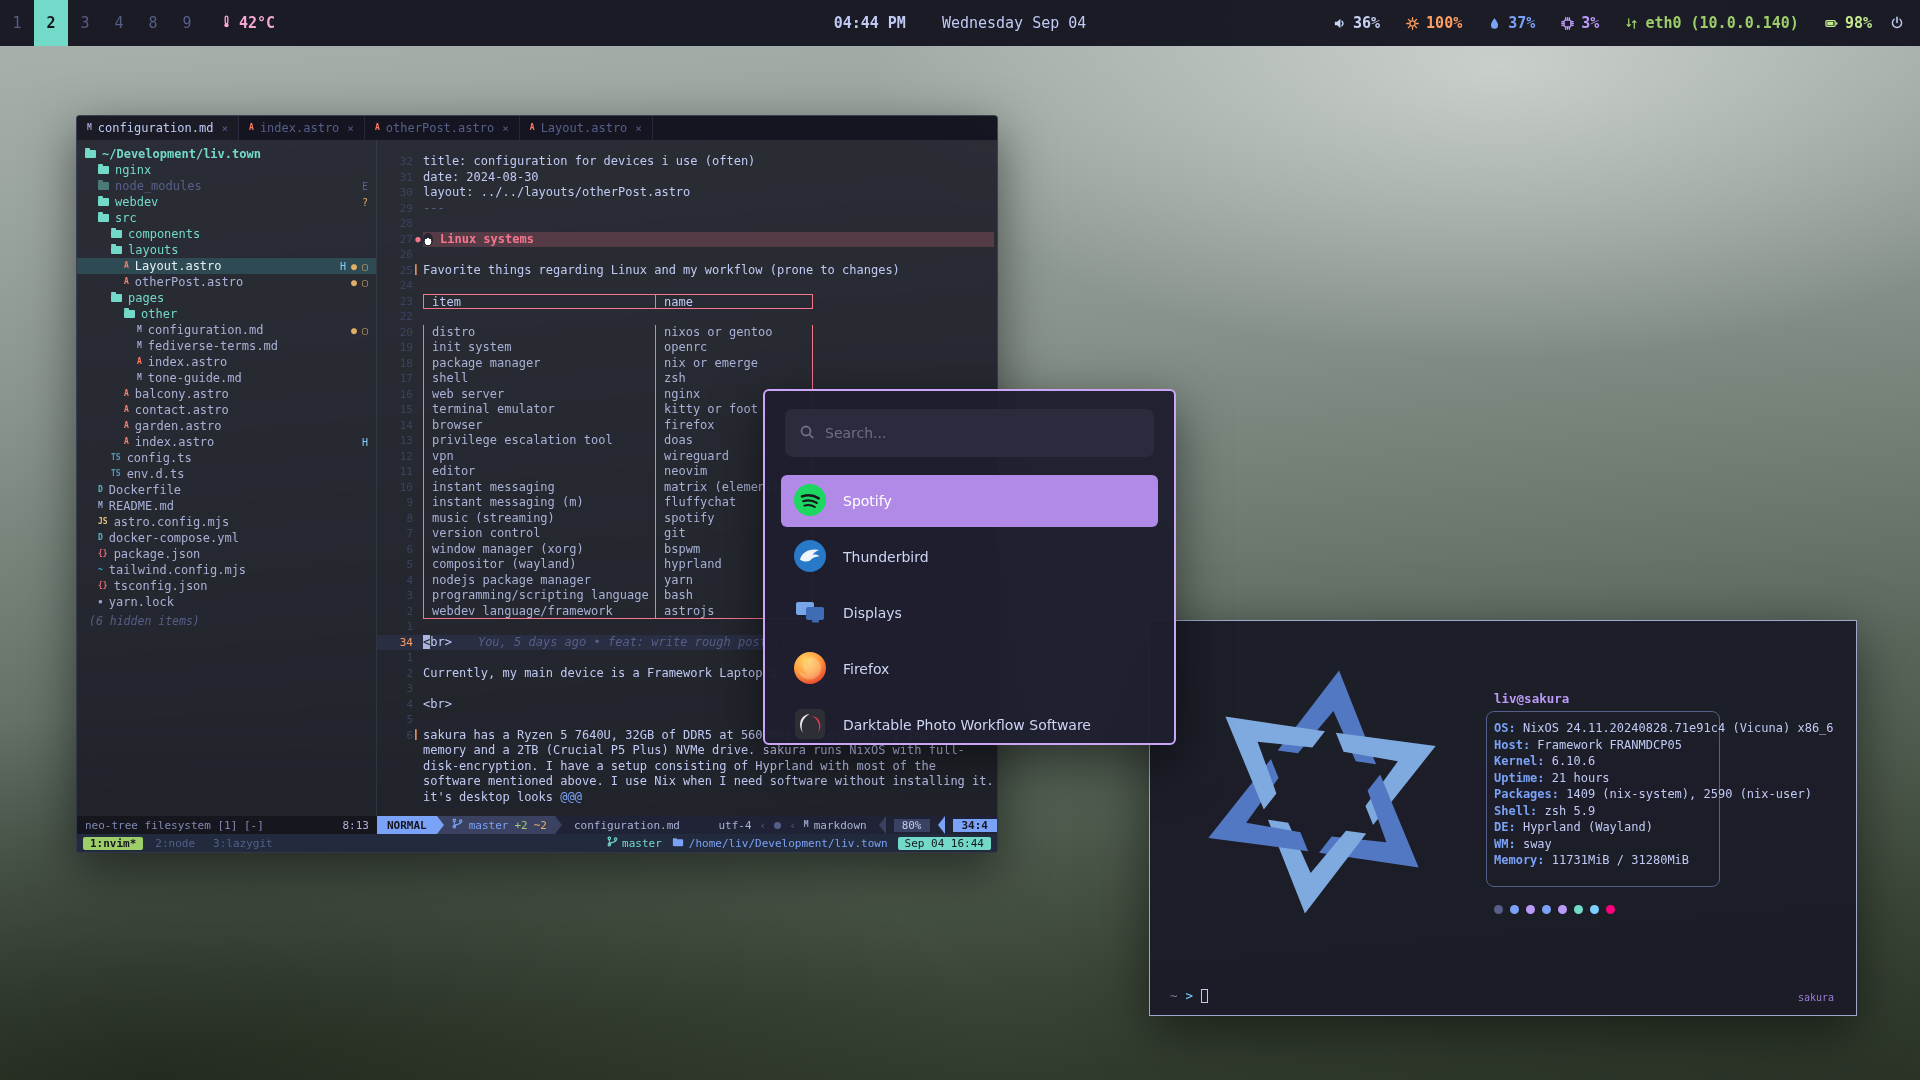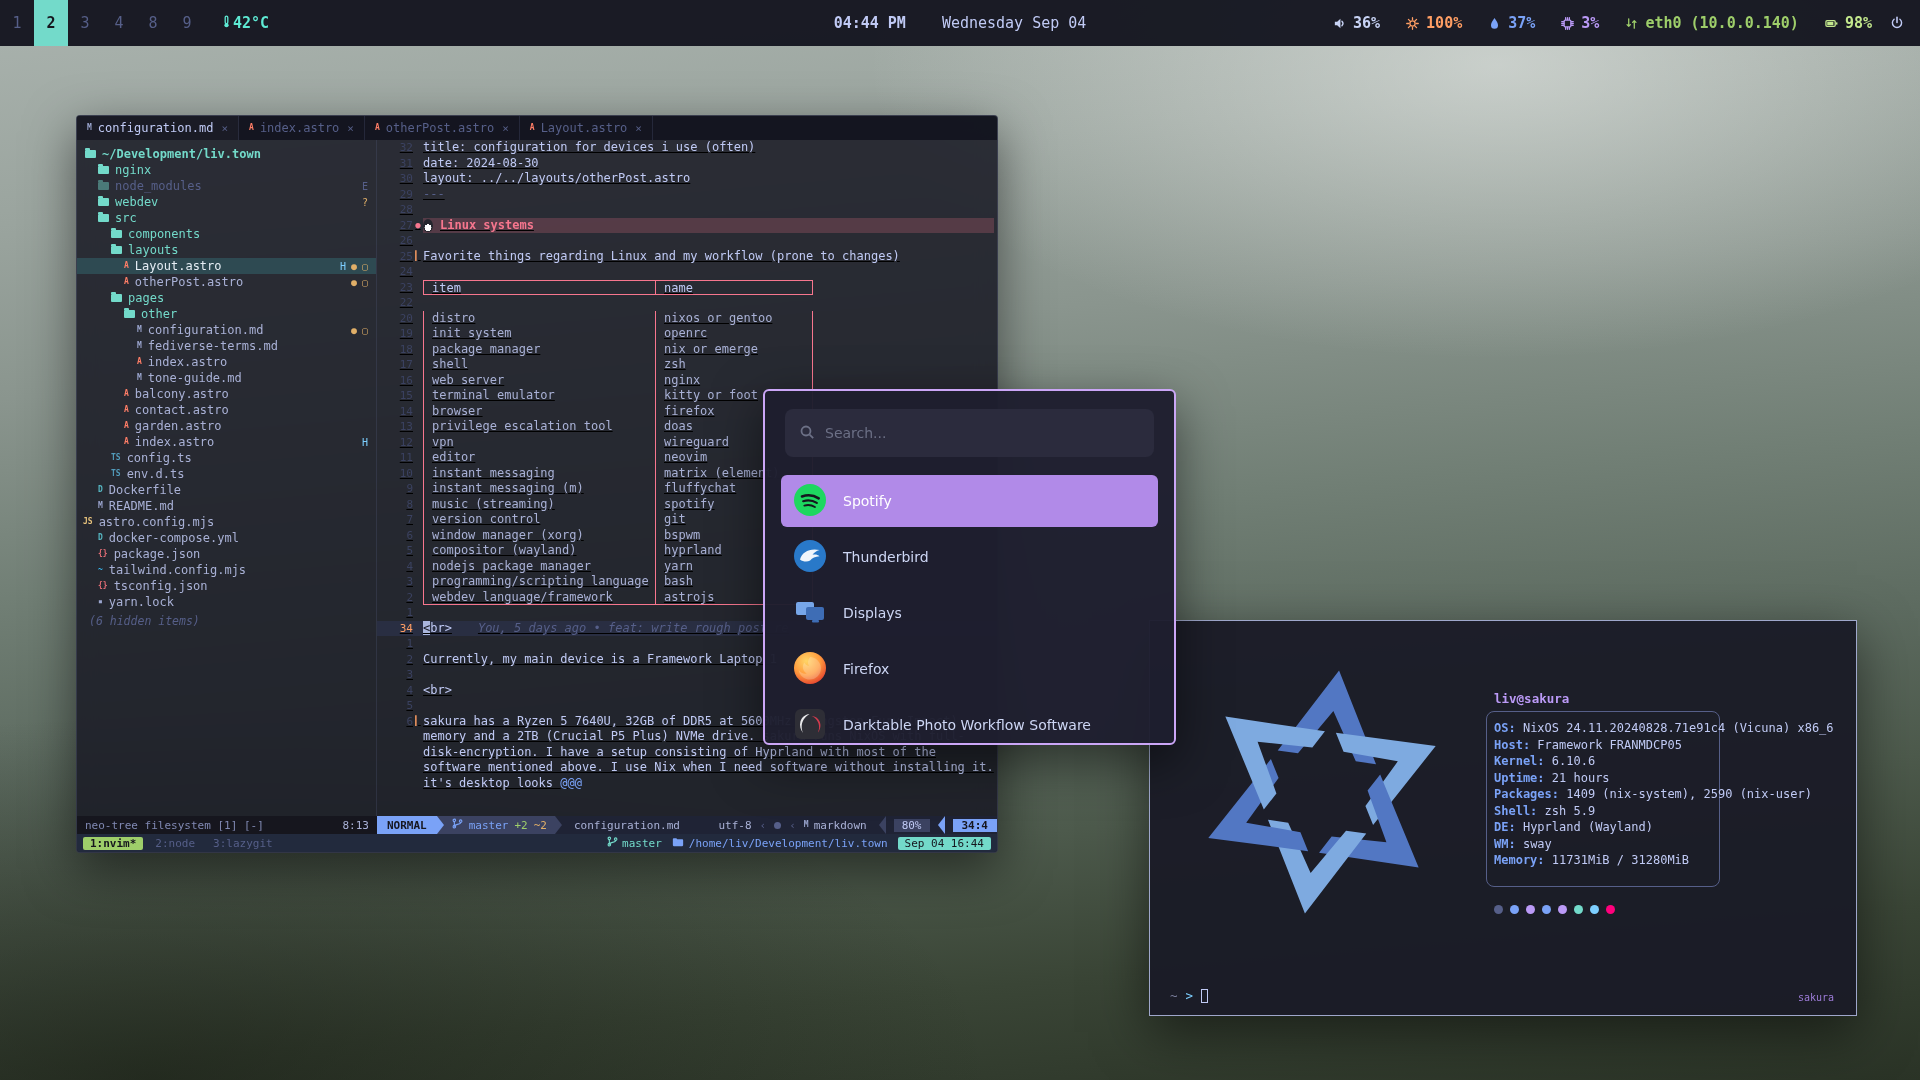--- a/index.html
+++ b/index.html
@@ -11,21 +11,21 @@
       radial-gradient(900px 420px at 78% 6%, rgba(238,241,238,.55), rgba(238,241,238,0) 70%),
       radial-gradient(1200px 520px at 8% 100%, rgba(18,22,14,.55), rgba(18,22,14,0) 70%),
       linear-gradient(175deg, #aab3ae 0%, #9aa49e 18%, #8a958e 32%, #717f75 48%, #5d6b60 62%, #4d5a4c 74%, #3a4536 86%, #2a3326 100%);
   }
   
   .topbar { position:absolute; top:0; left:0; right:0; height:46px; background:rgba(20,21,31,.96);
     display:flex; align-items:center; color:#c0caf5; font-size:15px; z-index:50; }
   .tb-left { display:flex; align-items:center; height:100%; }
   .ws { width:34px; height:46px; display:flex; align-items:center; justify-content:center; color:#565f89; }
   .ws.active { background:#73daca; color:#16161e; font-weight:bold; }
-  .temp { color:#5eead4; display:flex; margin-left:16px; font-weight:600; }
+  .temp { color:#f9a8d4; display:flex; gap:6px; margin-left:16px; font-weight:600; }
   .tb-center { position:absolute; left:50%; transform:translateX(-50%); display:flex; gap:36px; align-items:center; }
   .tb-time { font-weight:bold; }
   .tb-right { margin-left:auto; display:flex; align-items:center; gap:26px; padding-right:18px; }
   .module { display:flex; align-items:center; gap:7px; font-weight:600; }
   .power-btn { color:#c0caf5; display:flex; align-items:center; }
   
   .window { position:absolute; box-shadow:0 16px 50px rgba(0,0,0,.5); }
   #editor-win { left:76px; top:115px; width:922px; height:738px; background:rgba(26,27,38,.88);
     border:1px solid rgba(140,150,200,.18); border-radius:4px; display:flex; flex-direction:column;
     overflow:hidden; z-index:10; backdrop-filter:blur(10px); }
@@ -43,21 +43,21 @@
   .tree-row.selected .label { color:#e6eef5; }
   .tree-row .label.folder { color:#73daca; }
   .tree-row.dim .label { color:#565f89; }
   .tree-row.root .label { font-weight:bold; }
   .badges { margin-left:auto; display:flex; gap:5px; font-size:10px; }
   .folder-shape { width:11px; height:8px; border-radius:1px; background:#73daca; position:relative; flex:none; }
   .folder-shape::before { content:""; position:absolute; top:-2px; left:0; width:5px; height:2px; background:inherit; border-radius:1px 1px 0 0; }
   .dim .folder-shape { opacity:.45; }
   .hidden-note { color:#565f89; font-style:italic; padding-left:12px; margin-top:4px; font-size:11.5px; }
   
-  .edpane { flex:1; min-width:0; padding-top:0; overflow:hidden; font-size:12px;text-decoration:underline; }
+  .edpane { flex:1; min-width:0; padding-top:14px; overflow:hidden; font-size:12px; }
   .line { display:flex; height:15.5px; line-height:15.5px; white-space:pre; color:#c0caf5; }
   .line .gut { width:36px; flex:none; text-align:right; color:#3b4261; font-size:11px; }
   .line .sign { width:10px; flex:none; text-align:center; font-size:9px; line-height:15.5px; }
   .line .ct { flex:1; min-width:0; overflow:hidden; }
   .line .dimtxt { color:#565f89; }
   .heading-line .ct { background:rgba(247,118,142,.22); color:#f7768e; font-weight:bold;
     display:flex; align-items:center; gap:7px; margin-right:3px; }
   .penguin { width:10px; height:13px; flex:none; border-radius:50% 50% 46% 46%;
     background:radial-gradient(circle at 50% 68%, #ffffff 0 34%, #26262e 35%); }
   .cursor-line { background:#292e42; }
@@ -331,21 +331,21 @@
           <span class="label">env.d.ts</span>
         </div>
         <div class="tree-row" style="padding-left: 21px;">
           <span class="ficon" style="color: rgb(86, 182, 194);">D</span>
           <span class="label">Dockerfile</span>
         </div>
         <div class="tree-row" style="padding-left: 21px;">
           <span class="ficon" style="color: rgb(154, 165, 206);">M</span>
           <span class="label">README.md</span>
         </div>
-        <div class="tree-row" style="padding-left: 6px;">
+        <div class="tree-row" style="padding-left: 21px;">
           <span class="ficon" style="color: rgb(229, 192, 123);">JS</span>
           <span class="label">astro.config.mjs</span>
         </div>
         <div class="tree-row" style="padding-left: 21px;">
           <span class="ficon" style="color: rgb(86, 182, 194);">D</span>
           <span class="label">docker-compose.yml</span>
         </div>
         <div class="tree-row" style="padding-left: 21px;">
           <span class="ficon" style="color: rgb(224, 108, 117);">{}</span>
           <span class="label">package.json</span>
@@ -420,21 +420,21 @@
               <circle cx="11" cy="4" r="1.6" stroke="currentColor" fill="none" stroke-width="1.4" stroke-linecap="round"></circle>
               <path d="M3 4.6v4.8M11 5.6c0 3-8 2-8 5" stroke="currentColor" fill="none" stroke-width="1.4" stroke-linecap="round"></path>
             </svg></span>
         <span>master</span>
         <span class="add">+2</span>
         <span class="mod">~2</span>
       </div>
       <div class="tri tri-git"></div>
       <span class="st-file">configuration.md</span>
       <div class="st-right">
-        <span>utf-8</span>
+        <span>utf-4</span>
         <span class="sep">‹</span>
         <span style="width:7px;height:7px;border-radius:50%;background:#565f89;display:inline-block;"></span>
         <span class="sep">‹</span>
         <span class="ft">
           <span class="ficon" style="color:#9aa5ce;">M</span>
           <span>markdown</span>
         </span>
         <span class="tri80"></span>
         <span class="chip80">80%</span>
         <span class="tripos"></span>

